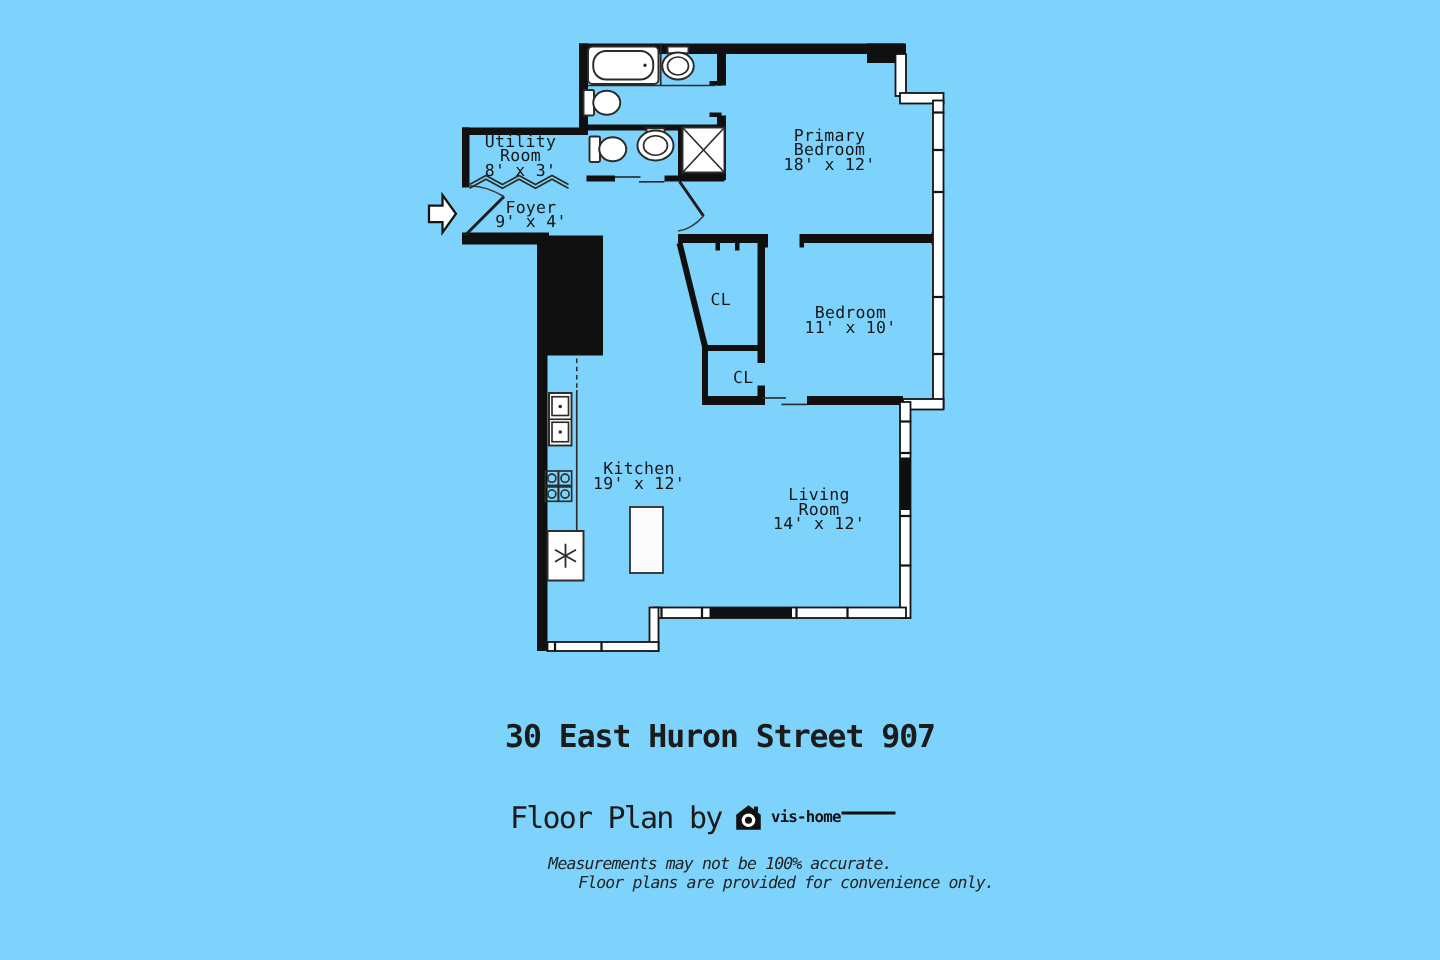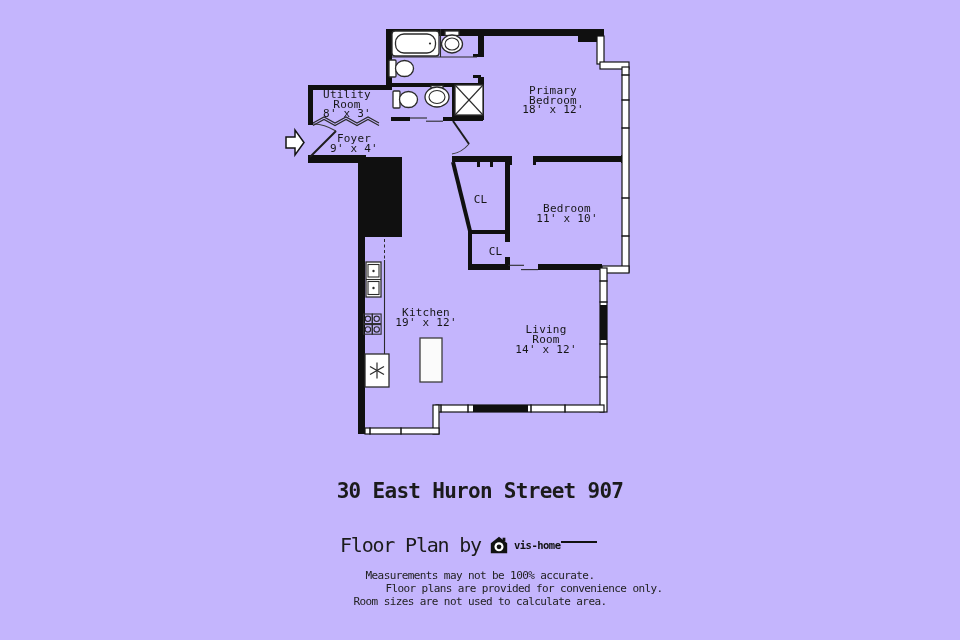--- a/index.html
+++ b/index.html
@@ -1,16 +1,16 @@
 <!DOCTYPE html>
 <html><head>
 <meta charset="utf-8">
 <style>
   html,body{margin:0;padding:0;background:#ffffff;}
-  #page{position:relative;width:960px;height:640px;background:#c4b5fd;overflow:hidden;
+  #page{position:relative;width:960px;height:640px;background:#7dd3fc;overflow:hidden;
         font-family:"DejaVu Sans Mono",monospace;color:#161616;}
   #plan-svg{position:absolute;left:0;top:0;}
   .wall{fill:#101010;}
   .chan{fill:#ffffff;stroke:#141414;stroke-width:1.2;}
   .blk{fill:#101010;}
   .tick{stroke:#141414;stroke-width:1.5;}
   .fix{fill:#ffffff;stroke:#2b2b2b;stroke-width:1.3;}
   .thin{stroke:#2b2b2b;stroke-width:1.1;fill:none;}
   .door{stroke:#1d1d1d;stroke-width:2;fill:none;}
   .swing{stroke:#3a3a3a;stroke-width:1.1;fill:none;}
@@ -18,21 +18,21 @@
        letter-spacing:0.2px;text-anchor:middle;}
   .footer-line{position:absolute;left:0;width:960px;text-align:center;
        font-weight:bold;font-size:21px;letter-spacing:-0.7px;color:#1b1b1b;}
   #credit-row{position:absolute;left:340px;top:533px;display:flex;align-items:center;gap:7px;}
   #credit-text{font-weight:normal;font-size:20px;letter-spacing:-1.2px;color:#1b1b1b;}
   #logo-box{display:flex;align-items:center;gap:4px;}
   #logo-stack{display:flex;flex-direction:row;align-items:flex-start;}
   #logo-name{font-weight:bold;font-size:10.5px;letter-spacing:-0.5px;color:#111;}
   #logo-tagline{width:36px;height:2.5px;background:#111;margin-top:1.5px;}
   .disc{position:absolute;left:0;width:960px;text-align:center;font-size:11px;
-       letter-spacing:-0.6px;color:#222;}
+       letter-spacing:-0.6px;color:#222;font-style:italic;}
 </style>
 </head>
 <body>
 
 <div id="page">
 
   <svg id="plan-svg" width="960" height="640" viewBox="0 0 960 640">
 
     <g>
       <rect class="wall" x="386" y="29" width="217" height="7"></rect>
@@ -205,14 +205,13 @@
       </svg>
       <span id="logo-stack">
         <span id="logo-name">vis-home</span>
         <span id="logo-tagline"></span>
       </span>
     </span>
   </div>
 
   <div class="disc" style="top:569px;">Measurements may not be 100% accurate.</div>
   <div class="disc" style="top:582px;padding-left:44px;">Floor plans are provided for convenience only.</div>
-  <div class="disc" style="top:595px;">Room sizes are not used to calculate area.</div>
 </div>
 
 </body></html>

